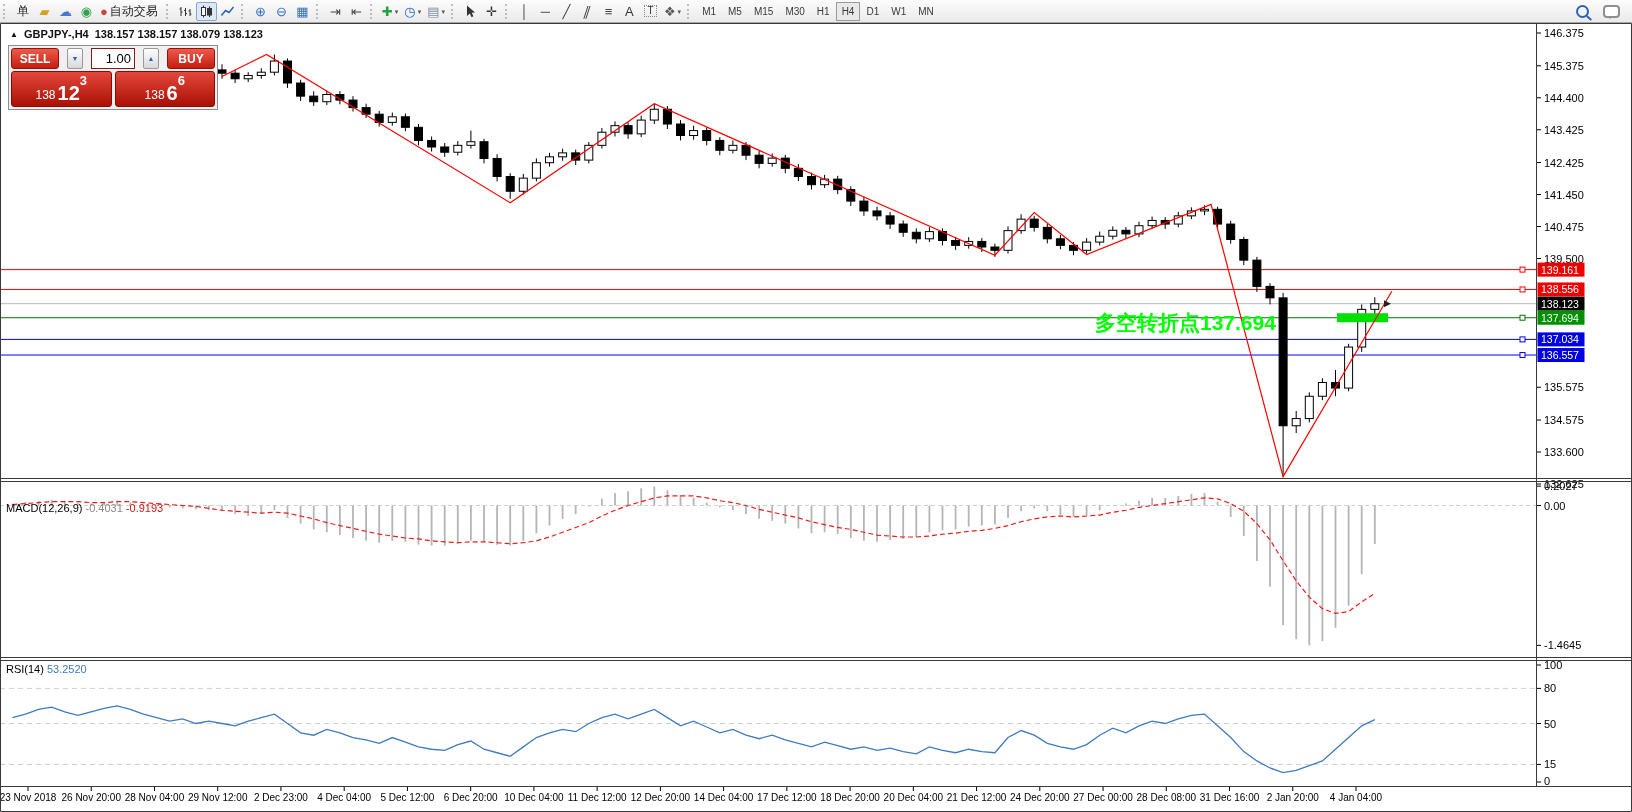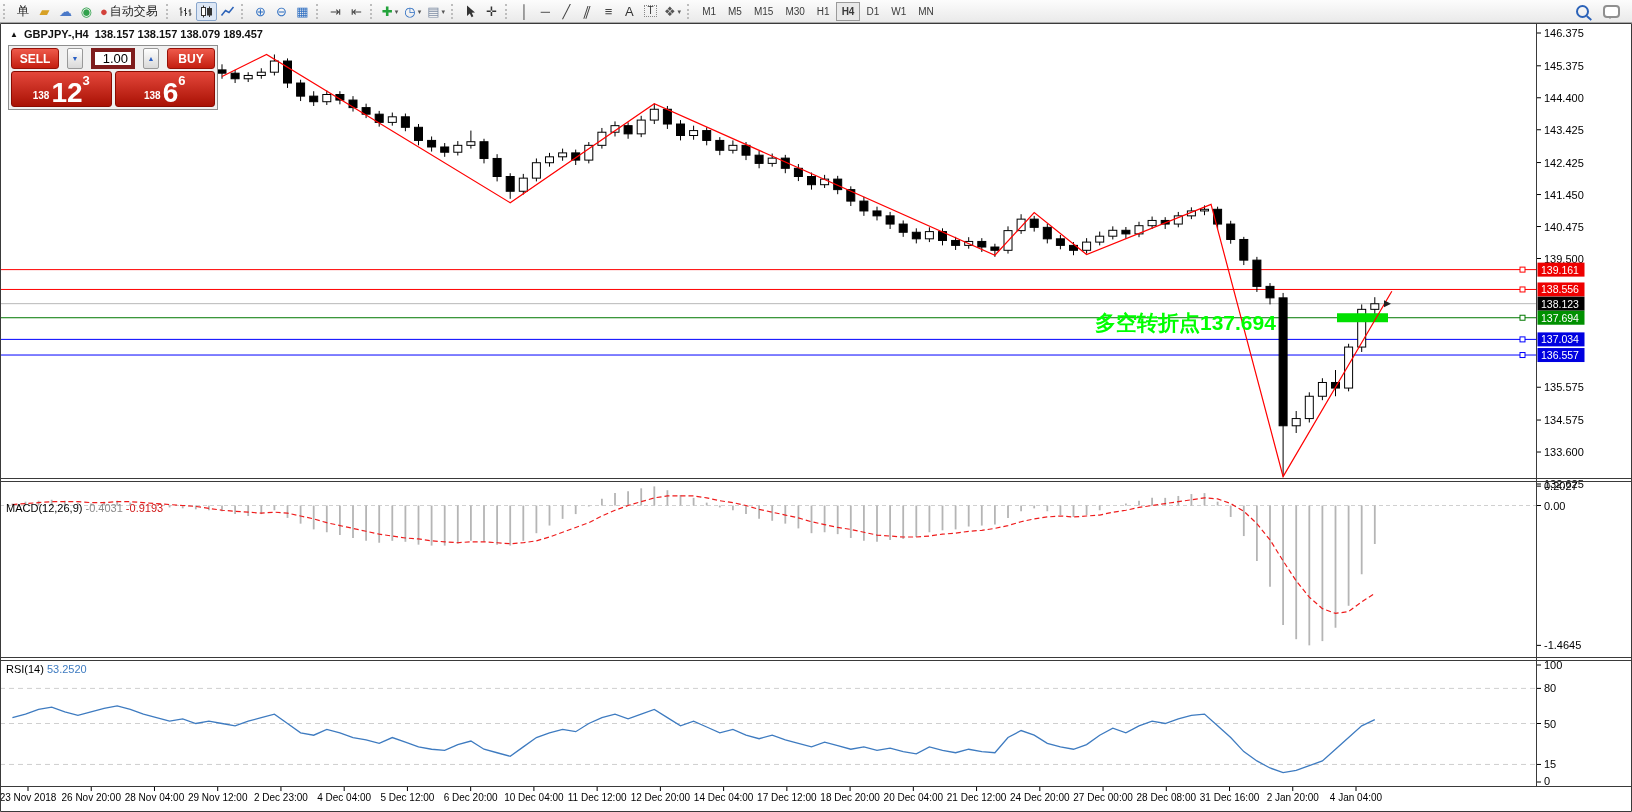--- a/index.html
+++ b/index.html
@@ -9,21 +9,21 @@
     border-bottom:1px solid #a8a8a8;box-sizing:border-box;white-space:nowrap;}
   .grip{width:2px;height:15px;border-left:2px dotted #bdbdbd;margin:0 5px 0 3px;}
   .tb-btn{height:19px;min-width:21px;border:1px solid transparent;border-radius:2px;
     display:inline-flex;align-items:center;justify-content:center;font-size:13px;line-height:1;
     background:transparent;padding:0 2px;color:#444;cursor:default;font-family:inherit;}
   .tb-btn.pressed{border-color:#89a6cc;background:#dde7f5;}
   .tb-btn .dd{font-size:7px;color:#555;margin-left:2px;}
   .tb-text{font-size:12px;color:#222;padding:0 2px;}
   .tf-btn{font-size:10px;color:#3a3a3a;padding:0 5px;height:19px;border:1px solid transparent;
     display:inline-flex;align-items:center;background:transparent;font-family:inherit;}
-  .tf-btn.pressed{border-color:#9a9a9a;background:#e9e9e9;font-weight:bold;}
+  .tf-btn.pressed{border-color:#9a9a9a;background:#e9e9e9;}
   .slant{transform:skewX(-18deg);display:inline-block;}
   .boxed{border:1px dotted #888;padding:0 2px;font-size:10px;}
   .tb-right{margin-left:auto;display:flex;align-items:center;gap:14px;padding-right:12px;}
   .mag{width:9px;height:9px;border:2px solid #2b62b8;border-radius:50%;position:relative;display:inline-block;}
   .mag::after{content:"";position:absolute;width:6px;height:2px;background:#2b62b8;right:-5px;bottom:-3px;transform:rotate(40deg);}
   .chat{width:13px;height:9px;border:2px solid #8f8f8f;border-radius:4px;position:relative;display:inline-block;background:#fff;}
   .chat::after{content:"";position:absolute;left:2px;bottom:-6px;border:3px solid transparent;border-top-color:#8f8f8f;}
   
   #chartwin{position:absolute;top:23px;left:0;width:1632px;height:789px;}
   #chart-svg{position:absolute;top:0;left:0;}
@@ -31,27 +31,27 @@
     display:flex;gap:6px;align-items:center;}
   .tri{font-size:8px;}
   
   #trade-panel{position:absolute;left:8px;top:22px;width:210px;background:#f0f0f0;
     border:1px solid #8e8e8e;padding:2px;box-sizing:border-box;}
   .tp-row1{display:flex;gap:8px;height:21px;}
   .btn-red{flex:0 0 48px;background:linear-gradient(#ee5a4b,#c41e10);border:1px solid #971107;
     border-radius:3px;color:#fff;font-weight:bold;font-size:12px;font-family:inherit;padding:0;}
   .spin{flex:0 0 16px;background:linear-gradient(#fefefe,#d9d9d9);border:1px solid #999;
     border-radius:2px;color:#2a5fc4;font-size:7px;padding:0;font-family:inherit;}
-  .vol{flex:1;min-width:0;border:4px solid #7f1d1d;text-align:right;font-size:13px;
+  .vol{flex:1;min-width:0;border:1px solid #7f1d1d;text-align:right;font-size:13px;
     font-family:inherit;padding:0 3px;background:#fff;}
   .tp-row2{display:flex;gap:3px;margin-top:2px;}
   .tile{flex:1;height:33px;background:linear-gradient(#e4473b,#a91104);border:1px solid #8a0b01;
     border-radius:3px;color:#fff;display:flex;align-items:flex-end;justify-content:center;padding:0 0 1px;}
-  .tile .pre{font-size:10px;font-weight:bold;line-height:19px;margin-right:2px;}
-  .tile .big{font-size:28px;font-weight:bold;line-height:24px;}
+  .tile .pre{font-size:12px;font-weight:normal;line-height:19px;margin-right:2px;}
+  .tile .big{font-size:20px;font-weight:bold;line-height:24px;}
   .tile .sup{font-size:13px;font-weight:bold;align-self:flex-start;margin-top:1px;}
 </style>
 </head>
 <body>
 
 <div id="app">
   <div id="toolbar">
       <span class="grip"></span>
       <button class="tb-btn">
         <span class="tb-text">单</span>
@@ -594,21 +594,21 @@
           <line x1="0" y1="657.5" x2="1632" y2="657.5" stroke="#3a3a3a" stroke-width="1"></line>
           <line x1="0" y1="660.5" x2="1632" y2="660.5" stroke="#3a3a3a" stroke-width="1"></line>
           <line x1="0" y1="786.5" x2="1632" y2="786.5" stroke="#3a3a3a" stroke-width="1"></line>
           <line x1="1536.5" y1="24" x2="1536.5" y2="786.5" stroke="#3a3a3a"></line>
         </g>
       </svg>
 
     <div id="chart-title">
       <span class="tri">▲</span>
       <span>GBPJPY-,H4</span>
-      <span>138.157 138.157 138.079 189.457</span>
+      <span>138.157 138.157 138.079 138.123</span>
     </div>
 
     <div id="trade-panel">
       <div class="tp-row1">
         <button class="btn-red">SELL</button>
         <button class="spin">▼</button>
         <input class="vol" readonly="" value="1.00" style="">
         <button class="spin">▲</button>
         <button class="btn-red">BUY</button>
       </div>

